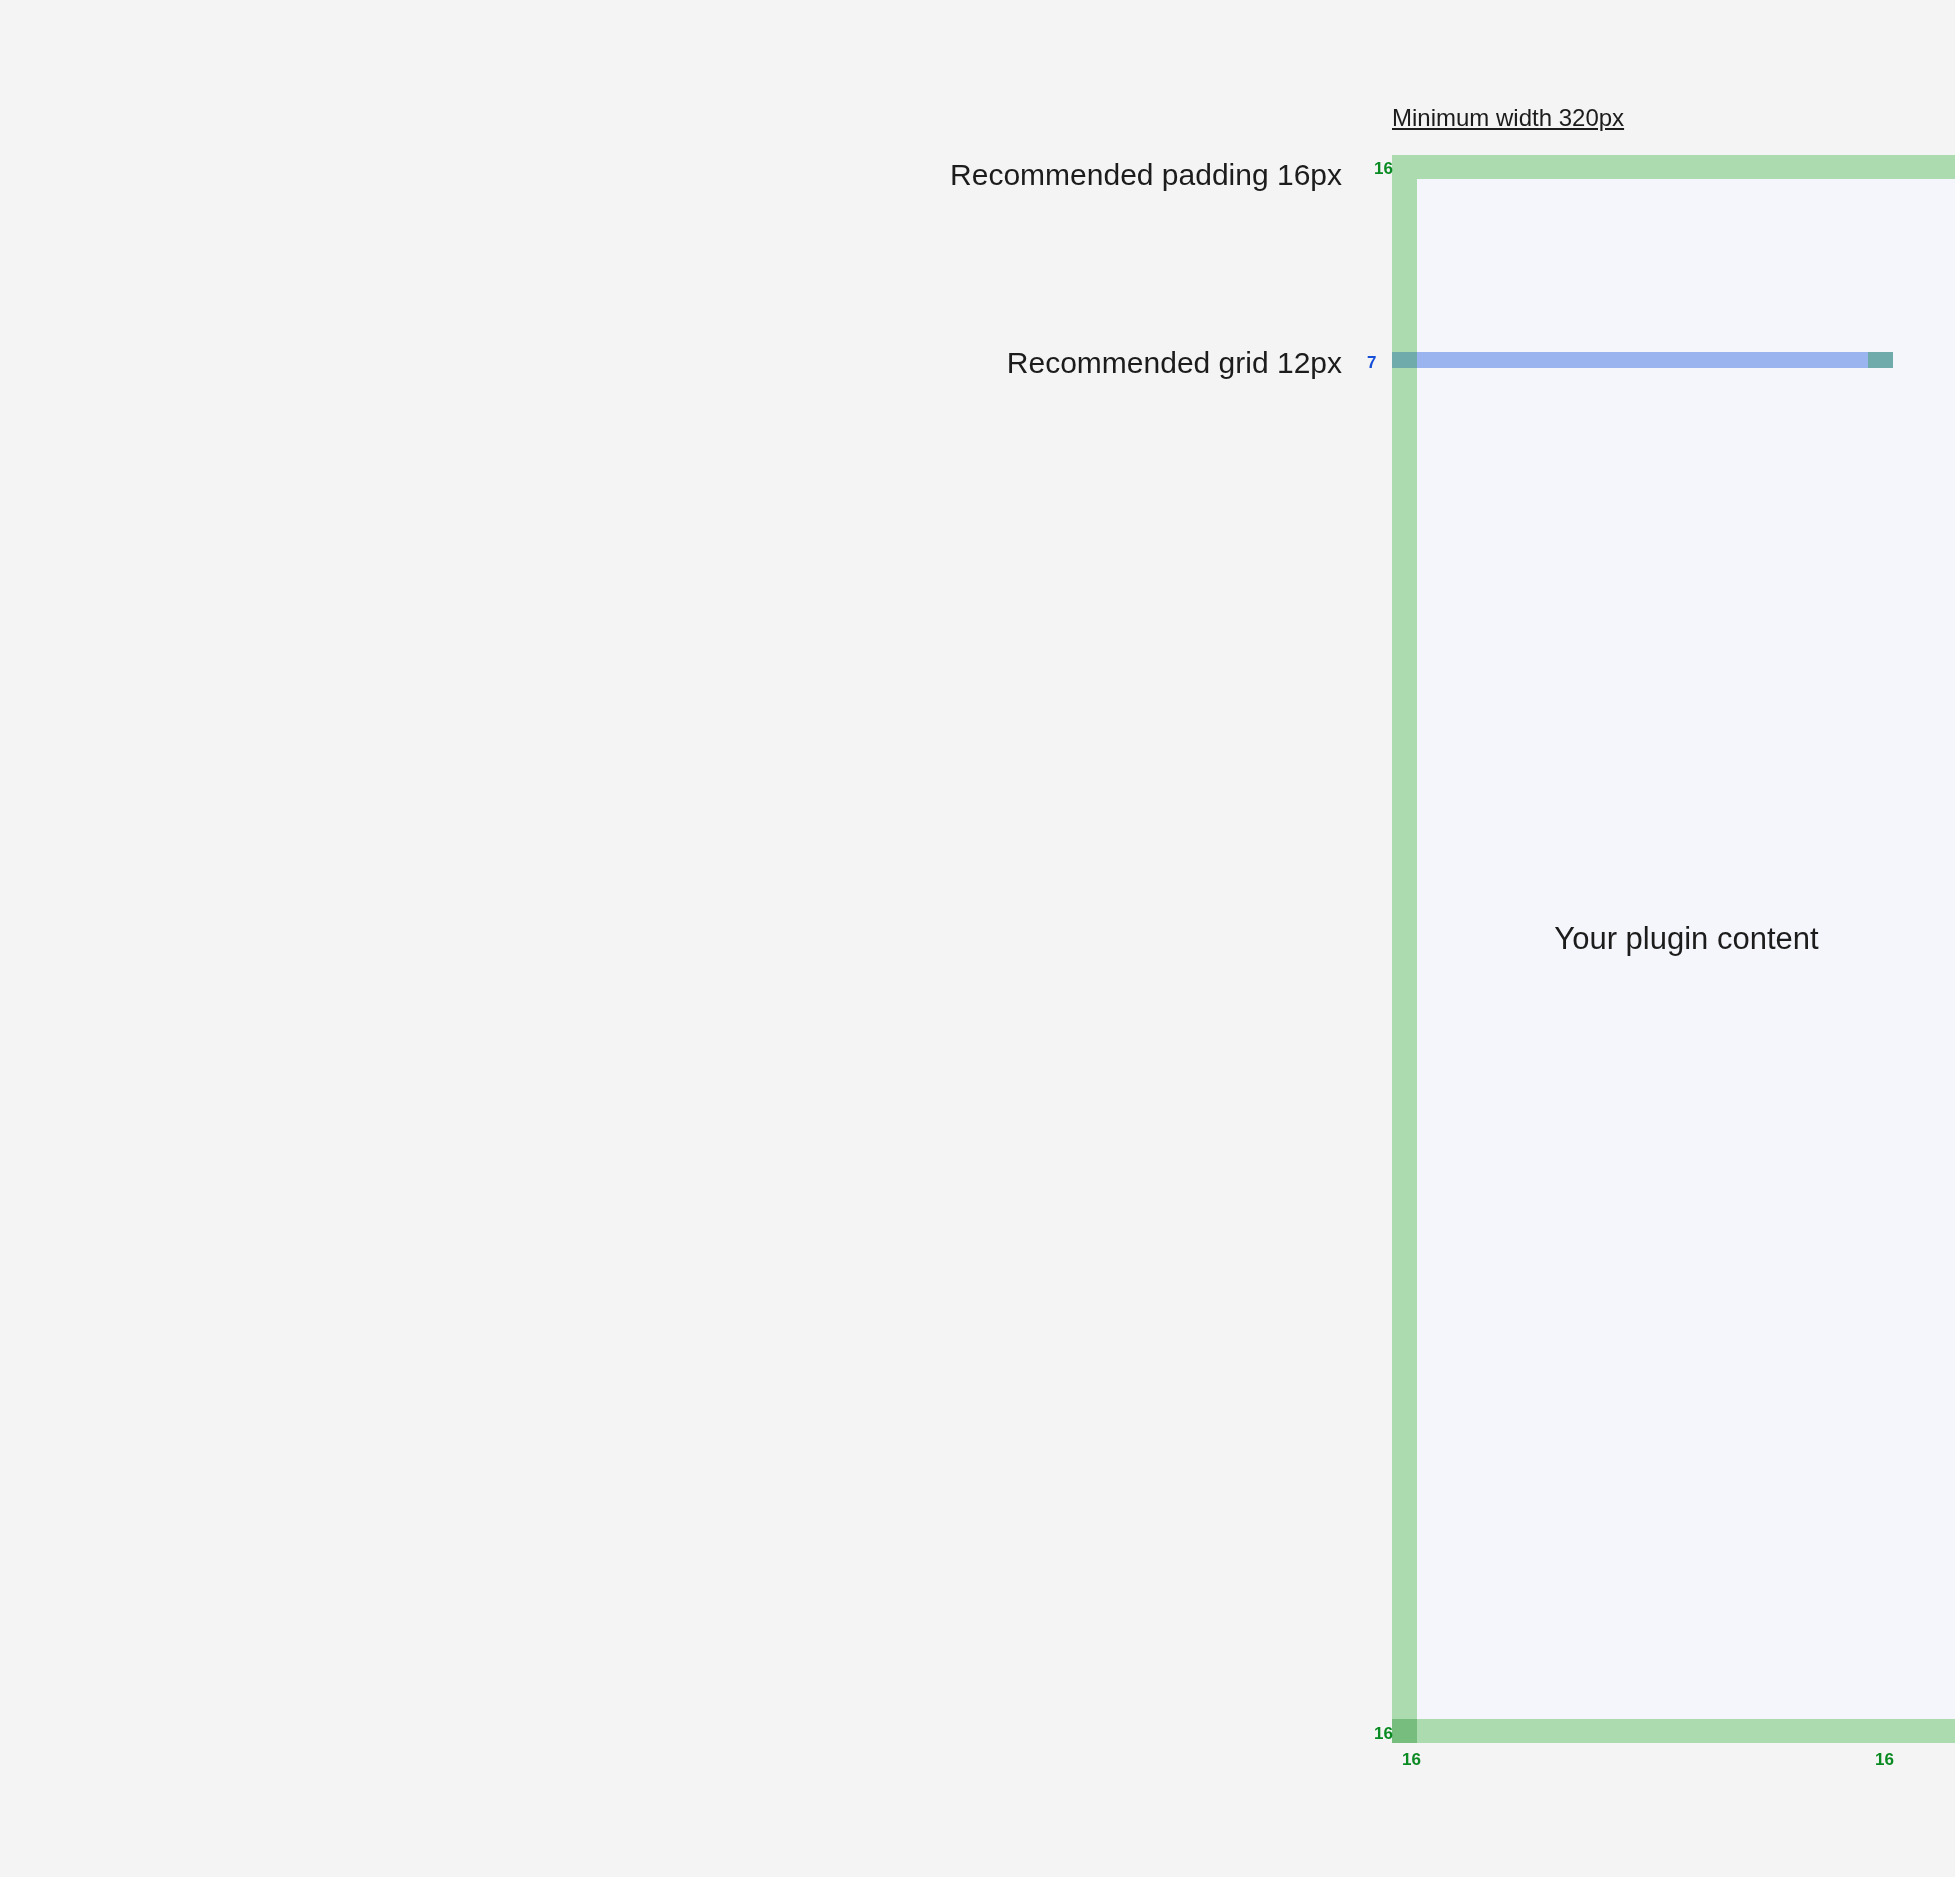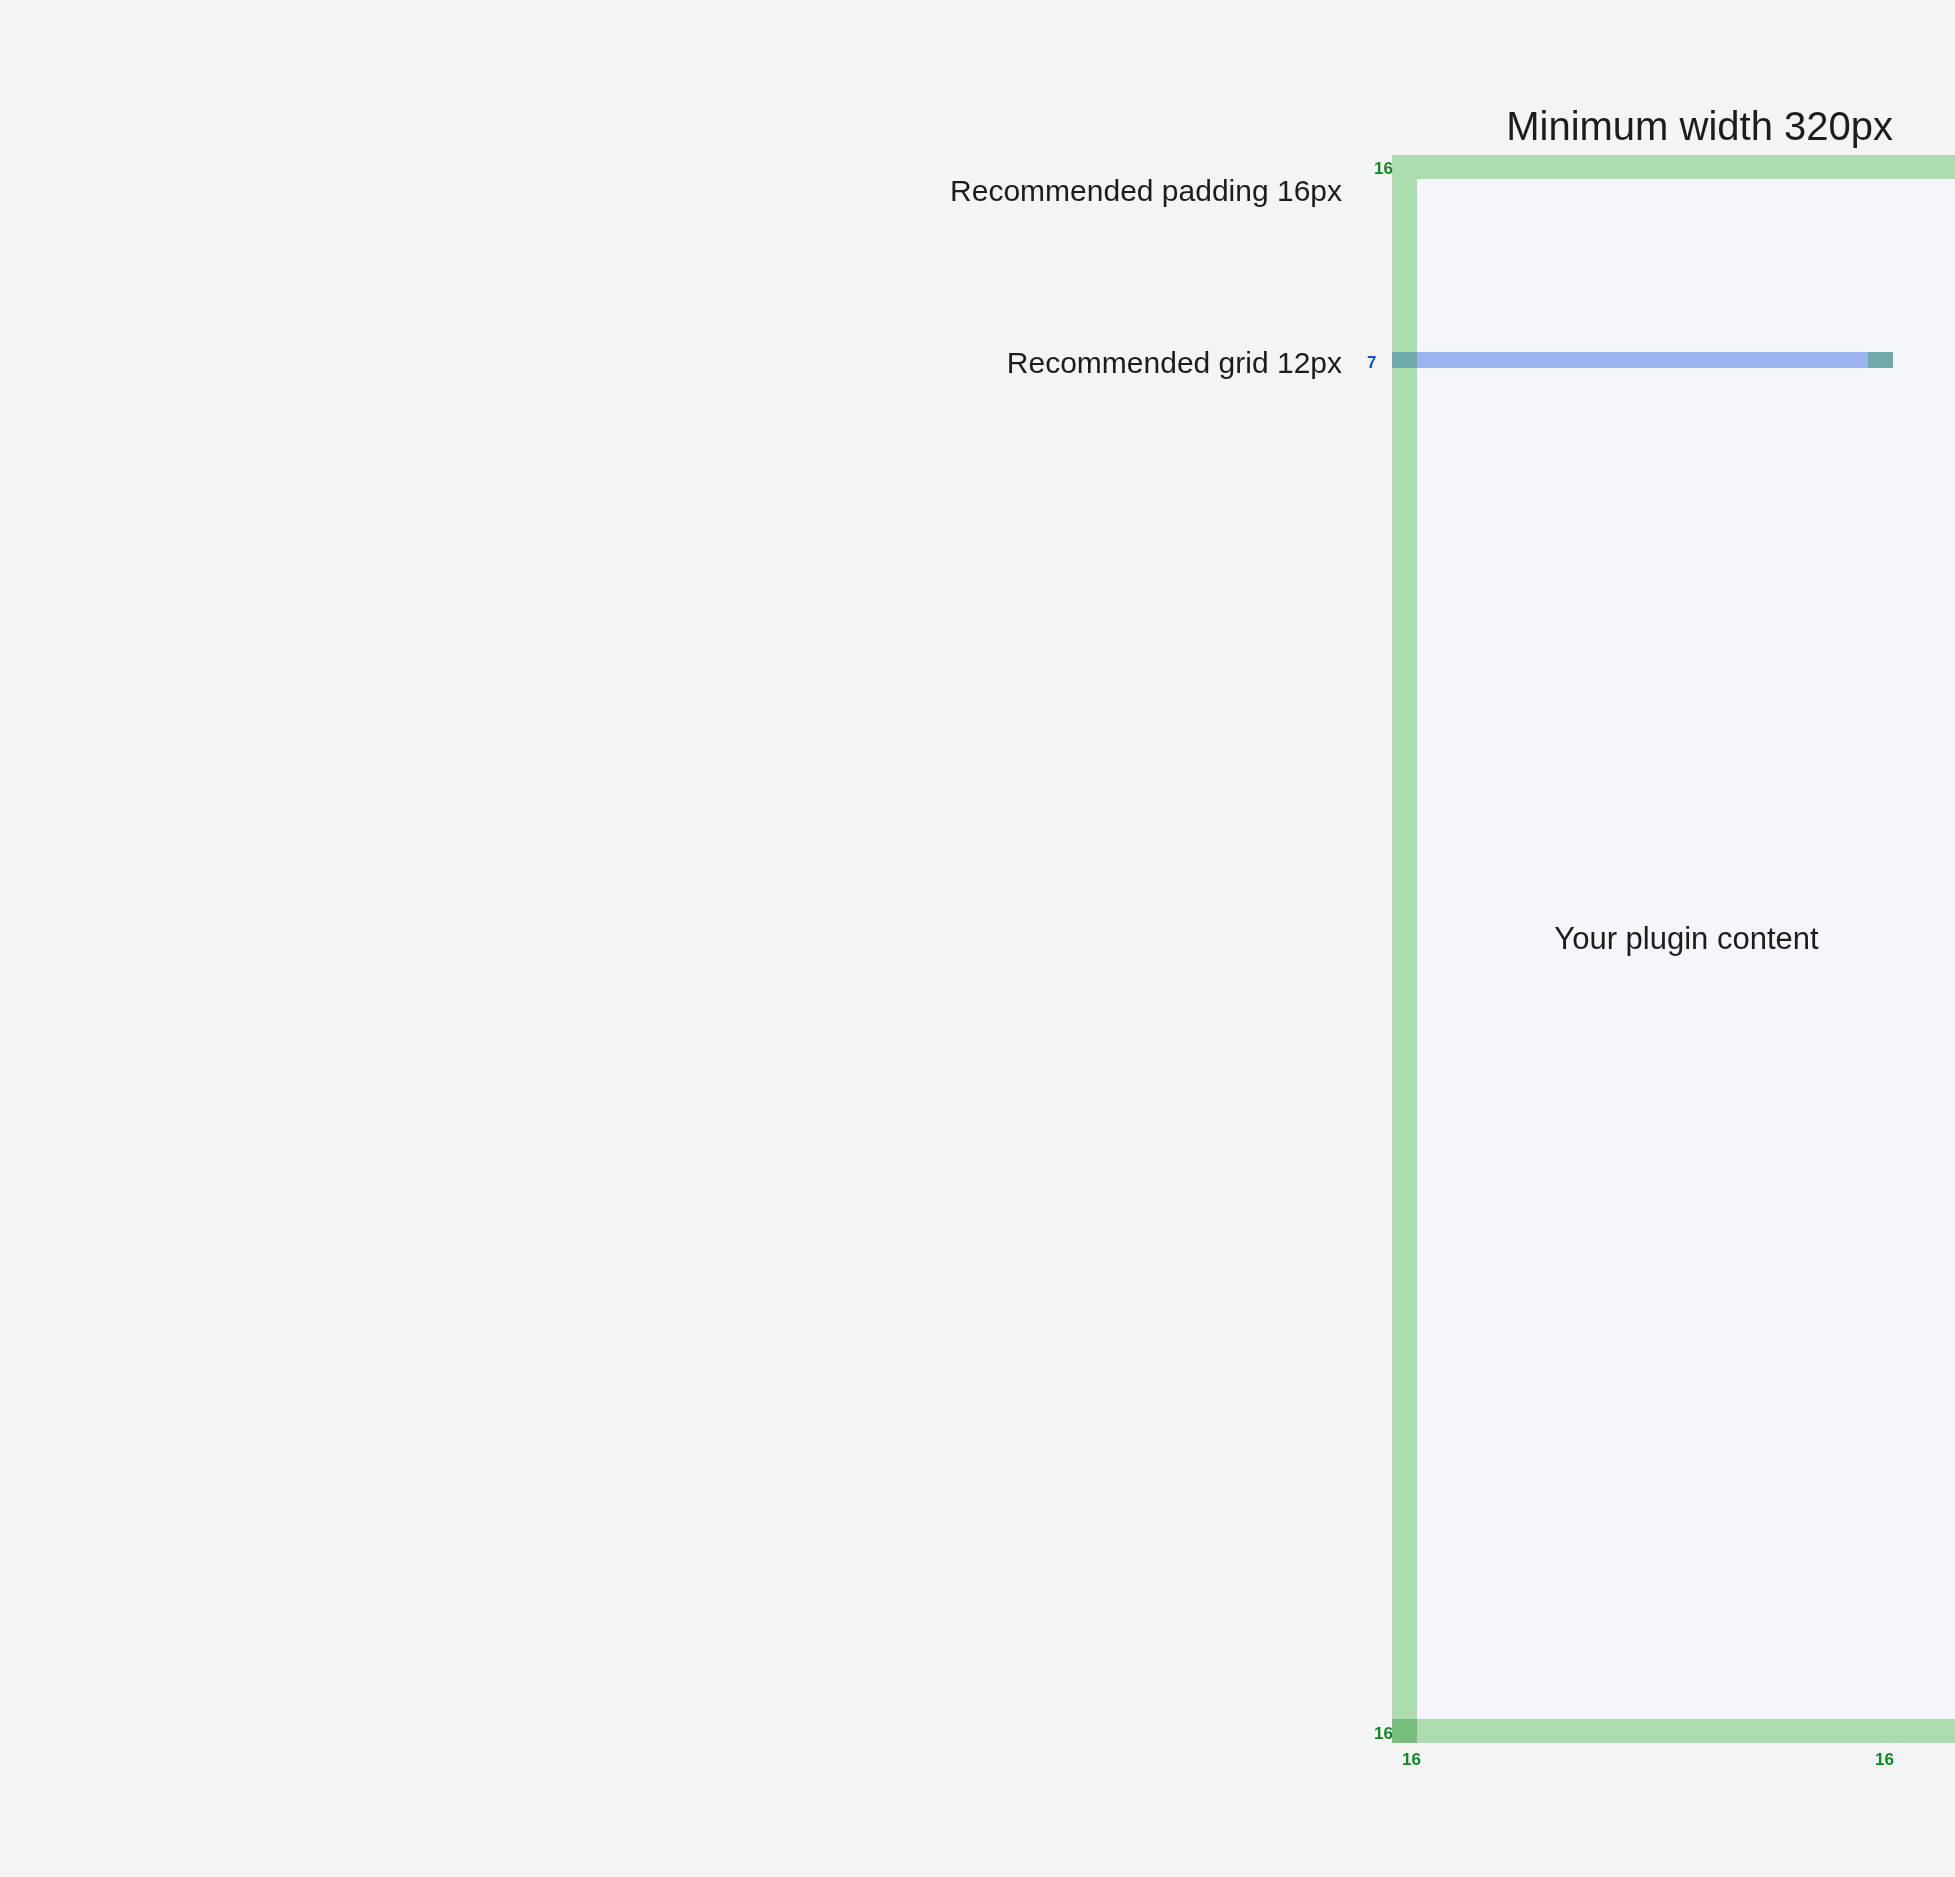--- a/index.html
+++ b/index.html
@@ -20,25 +20,26 @@
     position: absolute;
     inset: 0;
   }
 
   
   #spec-title {
     position: absolute;
     left: 1392px;
     top: 106px;
     width: 501px;
-    text-align: right;
-    font-size: 40px;
+    text-align: left;
+    font-size: 24px;
     line-height: 1;
     color: #1c1c1c;
     white-space: nowrap;
+    text-decoration: underline;
   }
 
   
   #plugin-frame {
     position: absolute;
     left: 1392px;
     top: 155px;
     width: 589px;
     height: 1588px;
     background: #addbb0;
@@ -100,21 +101,21 @@
   .annotation-label {
     position: absolute;
     text-align: right;
     font-size: 30px;
     line-height: 1;
     color: #1c1c1c;
     white-space: nowrap;
   }
   #label-padding {
     right: 1474px;   
-    top: 176px;
+    top: 160px;
     text-align: right;
   }
   #label-grid {
     right: 1474px;
     top: 348px;
   }
 
   
   .marker {
     position: absolute;

